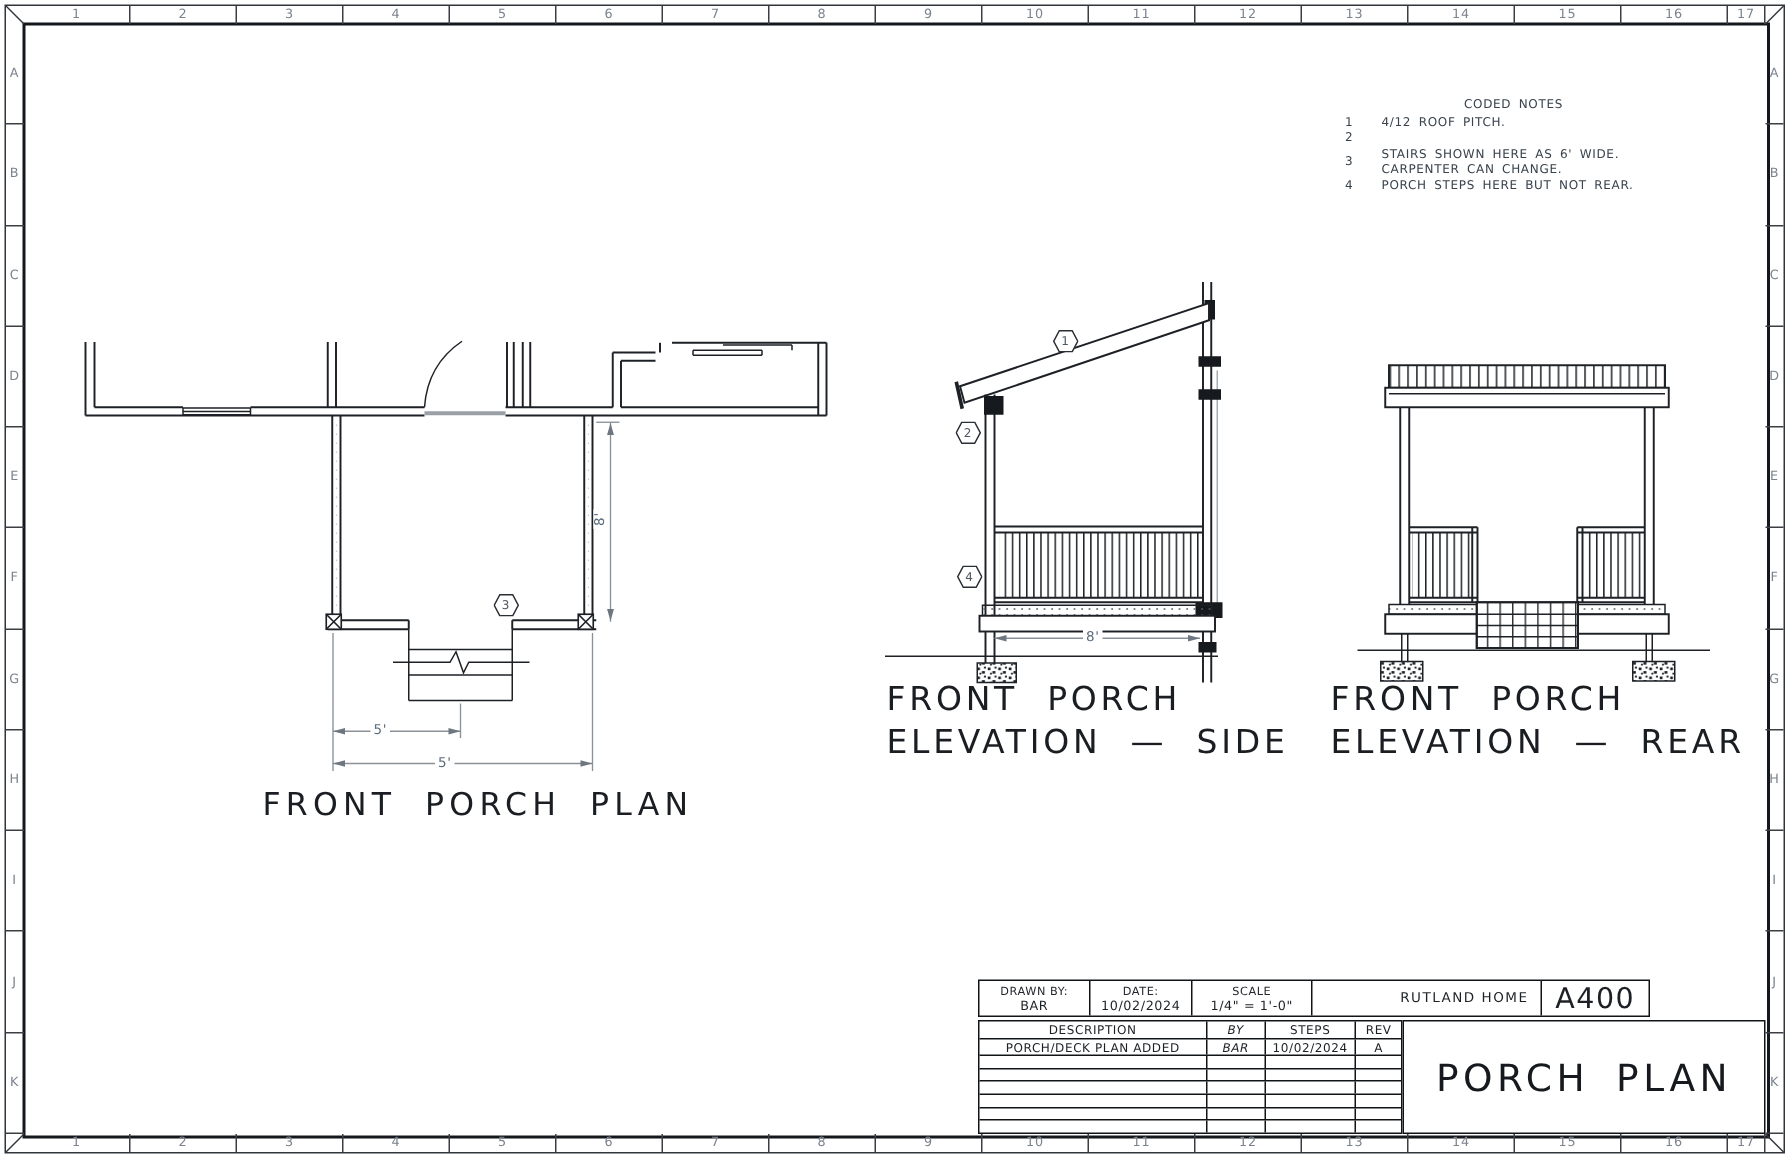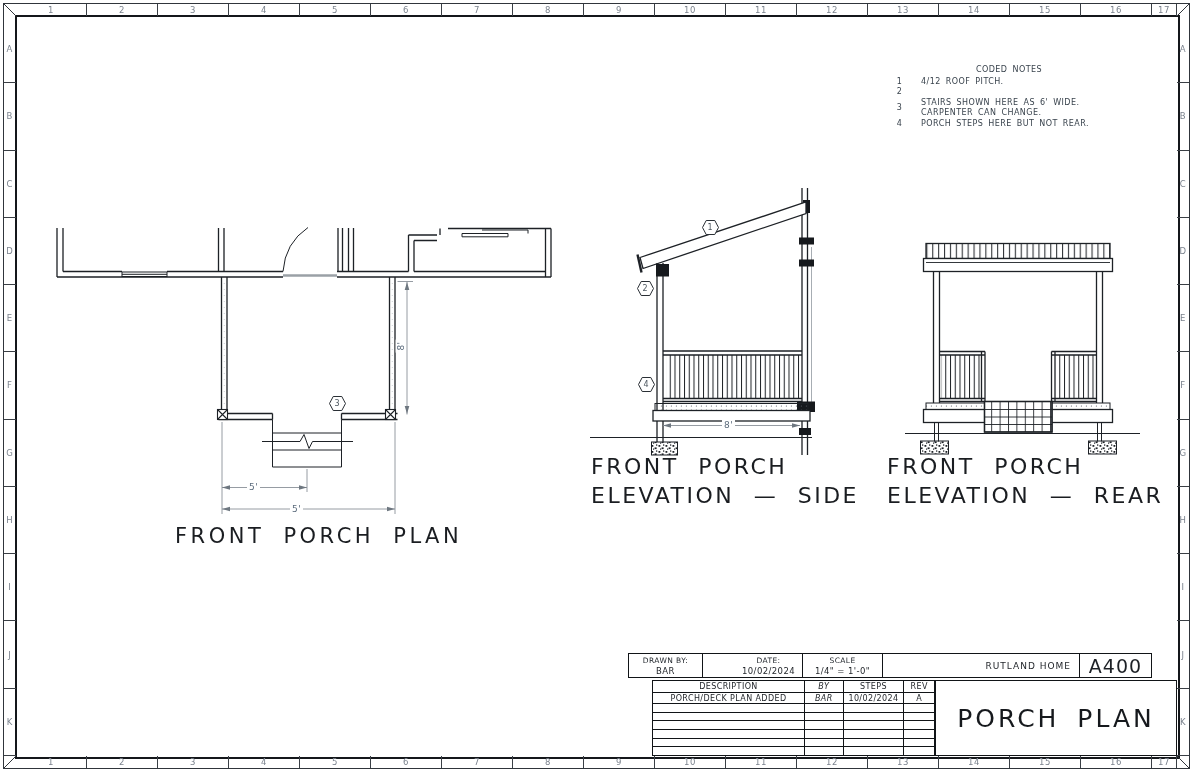--- a/index.html
+++ b/index.html
@@ -28,21 +28,21 @@
             font-size:8px;color:#4c565f;}
   
   .notes{left:893px;top:37px;width:262px;z-index:2;font-size:8px;line-height:10.5px;
          color:#39434d;letter-spacing:0.45px;word-spacing:2px;margin-top:28px;}
   .notes-title{text-align:center;padding-right:30px;margin-bottom:1px;}
   .note-row{display:flex;align-items:center;}
   .note-num{width:13px;flex:none;text-align:center;}
   .note-text{white-space:pre-line;padding-left:15px;}
   
   .tbox{box-sizing:border-box;border:1.5px solid #111417;background:#fff;z-index:2;}
-  .tb-top{left:628px;top:653px;width:524px;height:25px;display:flex;}
+  .tb-top{left:652px;top:653px;width:448px;height:25px;display:flex;}
   .tb-cell{box-sizing:border-box;border-right:1px solid #111417;display:flex;flex-direction:column;
            align-items:center;justify-content:center;line-height:10px;}
   .tb-label{font-size:7.5px;letter-spacing:0.4px;color:#23282e;white-space:nowrap;}
   .tb-value{font-size:8.5px;letter-spacing:0.4px;color:#1d2126;white-space:nowrap;}
   .tb-project{flex:1;border-right:1.5px solid #111417;flex-direction:row;justify-content:flex-end;padding-right:8px;}
   .tb-sheetno{width:71px;border-right:none;font-size:19px;letter-spacing:1px;}
   .tb-rev{left:652px;top:680px;width:283px;height:76px;display:flex;flex-direction:column;}
   .rev-row{display:flex;box-sizing:border-box;border-bottom:1px solid #111417;}
   .rev-row:last-child{border-bottom:none;}
   .rev-head{height:12px;}
@@ -337,21 +337,21 @@
     <span class="note-num">4</span>
     <span class="note-text">PORCH STEPS HERE BUT NOT REAR.</span>
   </div>
 </div>
 
 <div class="abs tbox tb-top">
   <div class="tb-cell" style="width:74px;">
     <span class="tb-label">DRAWN BY:</span>
     <span class="tb-value">BAR</span>
   </div>
-  <div class="tb-cell" style="width:68px;margin-left:32px;">
+  <div class="tb-cell" style="width:68px;">
     <span class="tb-label">DATE:</span>
     <span class="tb-value">10/02/2024</span>
   </div>
   <div class="tb-cell" style="width:80px;">
     <span class="tb-label">SCALE</span>
     <span class="tb-value">1/4" = 1'-0"</span>
   </div>
   <div class="tb-cell tb-project">
     <span class="tb-value" style="font-size:9px;letter-spacing:1px;">RUTLAND HOME</span>
   </div>

